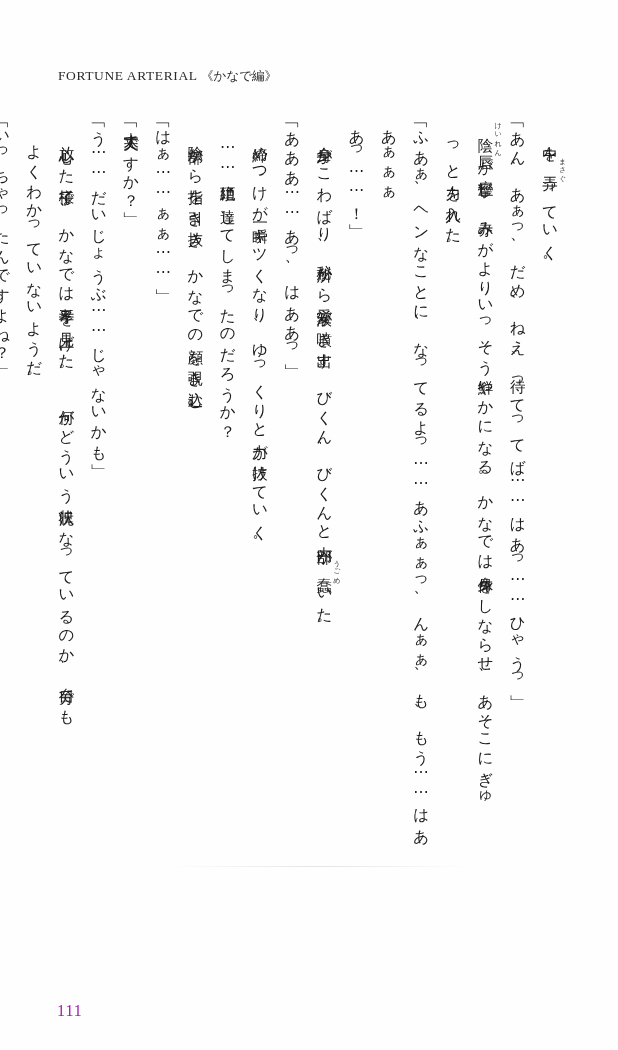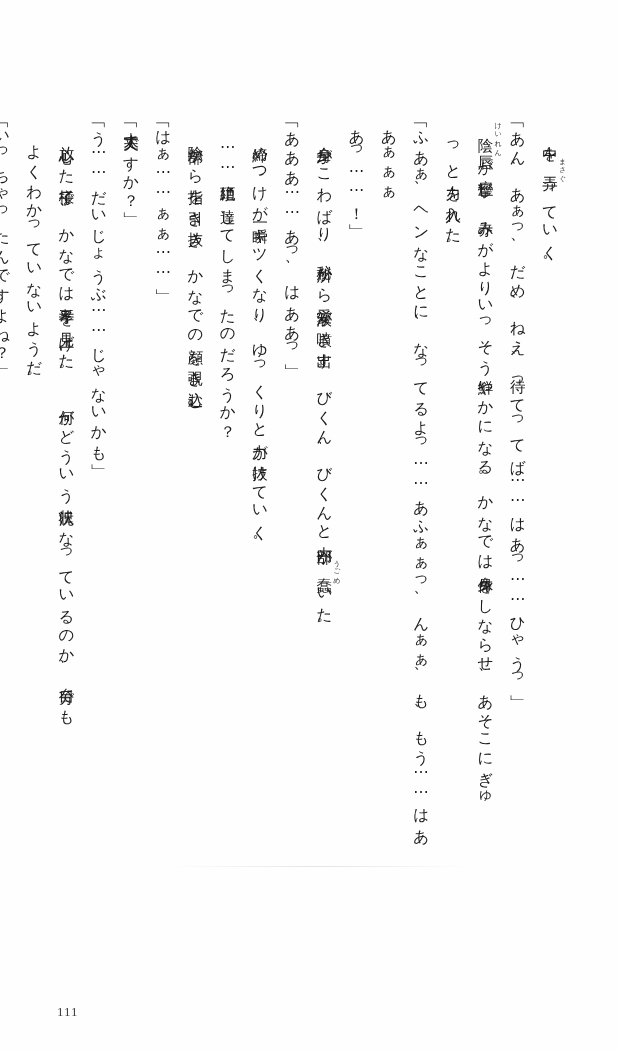--- a/index.html
+++ b/index.html
@@ -76,41 +76,45 @@
     letter-spacing: 0.5px;
     color: #333;
   }
 
   
   .folio {
     position: absolute;
     left: 57px;
     bottom: 30px;
     font-family: "Liberation Serif", serif;
-    font-size: 13px;
-    color: #404040;
+    font-size: 16px;
+    color: #a21caf;
     letter-spacing: 1px;
     margin-top: 8px;
   }
 
   
   .edge-rule {
     position: absolute;
     left: 170px;
     bottom: 183px;
     width: 300px;
     height: 1px;
     background: linear-gradient(to right, rgba(0,0,0,0.0), rgba(0,0,0,0.10), rgba(0,0,0,0.0));
   }
 </style>
 </head>
 <body>
 
 <div class="page">
 
+  <div class="running-head">
+    <span class="rh-title">FORTUNE ARTERIAL</span>
+    <span class="rh-sub">《かなで編》</span>
+  </div>
 
   <div class="body-text">
 
     <p class="indent">中を<ruby>弄<rt>まさぐ</rt></ruby>っていく。</p>
 
     <p>「あん、あぁっ、だめ、ねえ、待ってってば……はあっ……ひゃうっ」</p>
 
     <p><ruby>陰唇<rt>けいれん</rt></ruby>が痙攣し、赤みがよりいっそう鮮やかになる。かなでは身体をしならせ、あそこにぎゅ</p>
 
     <p class="indent">っと力を入れた。</p>

